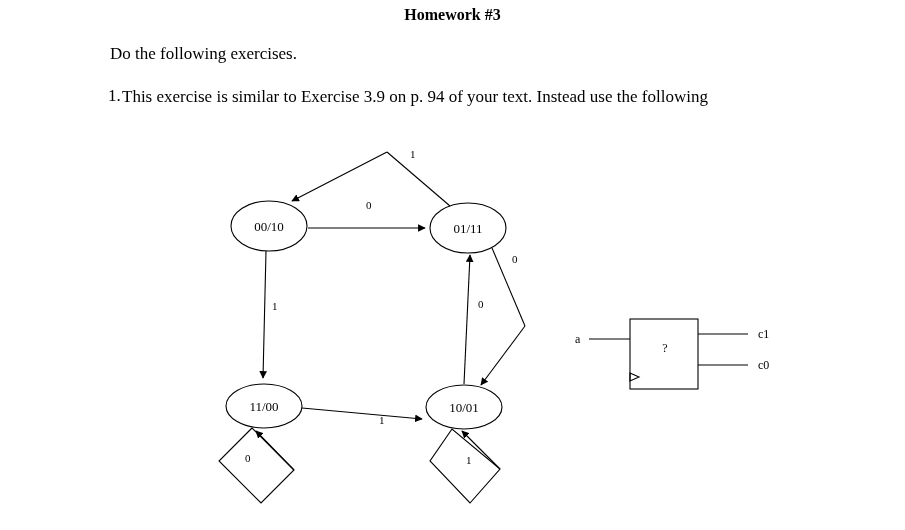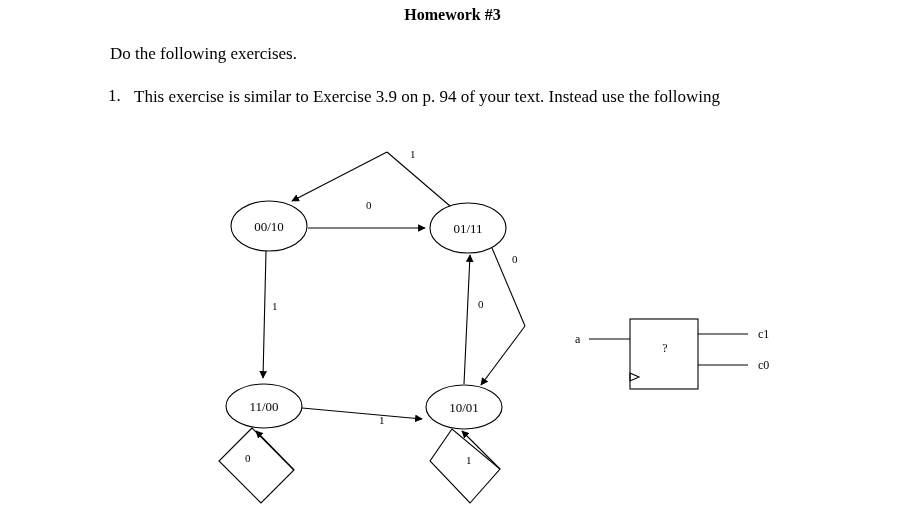--- a/index.html
+++ b/index.html
@@ -45,21 +45,21 @@
     font-size: 17px;
     font-family: "Liberation Serif", serif;
   }
   .item-num {
     position: absolute;
     left: 0;
     top: 0;
     width: 22px;
   }
   .item-body {
-    margin-left: 26px;
+    margin-left: 14px;
     line-height: 1.35;
   }
   .item-body .l2 {
     display: block;
     margin-left: 22px;
   }
   .figure {
     position: absolute;
     left: 0;
     top: 130px;

